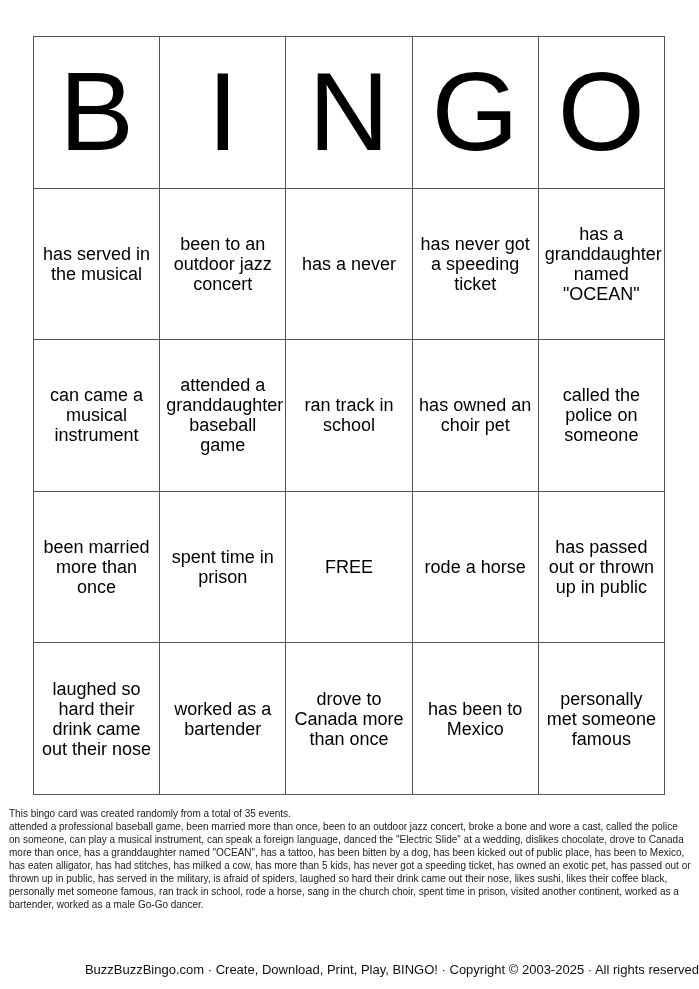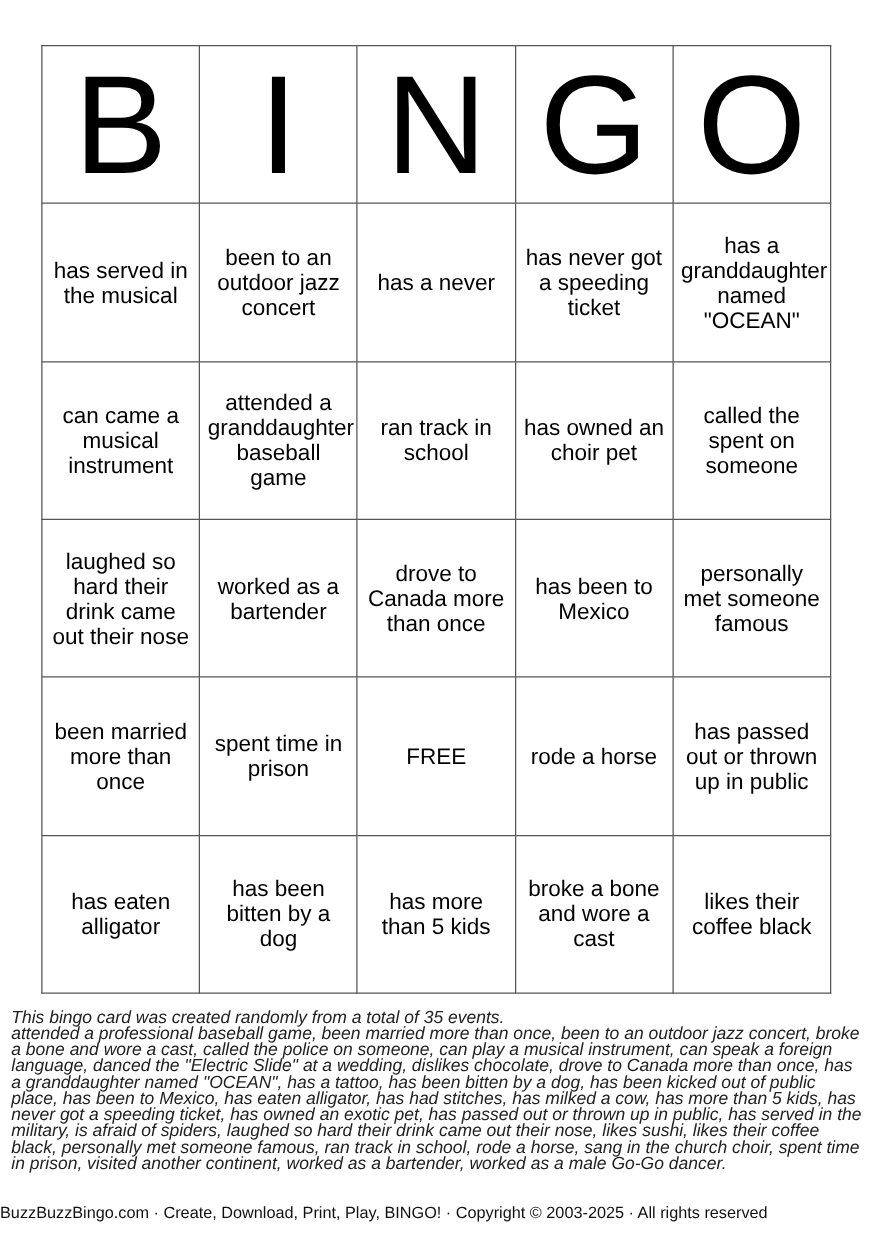--- a/index.html
+++ b/index.html
@@ -1,21 +1,21 @@
 <!DOCTYPE html>
 <html><head>
 <meta charset="utf-8">
 <style>
   html, body { margin:0; padding:0; background:#ffffff; }
   body { width:699px; height:989px; position:relative; overflow:hidden; font-family:"Liberation Sans", sans-serif; color:#000; }
   .card { position:absolute; left:33px; top:36px; width:632px; height:759px; border-collapse:collapse; table-layout:fixed; }
   .card td { border:1px solid #555; text-align:center; vertical-align:middle; padding:0 6px; width:126px; height:125px; font-size:18px; line-height:20px; }
   .card th { border:1px solid #555; text-align:center; vertical-align:middle; font-weight:normal; font-size:112px; line-height:112px; height:125px; padding:0; }
-  .info { position:absolute; left:9px; top:807px; width:682px; font-size:14px; line-height:13px; color:#222;font-style:italic; }
-  .footer { position:absolute; left:0; top:962px; width:699px; text-align:left; font-size:13px; color:#111; }
+  .info { position:absolute; left:9px; top:807px; width:682px; font-size:10px; line-height:13px; color:#222; }
+  .footer { position:absolute; left:0; top:962px; width:699px; text-align:right; font-size:13px; color:#111; }
 </style>
 </head>
 <body>
 
 <table class="card">
   <tbody>
       <tr>
     <th>B</th>
     <th>I</th>
     <th>N</th>
@@ -27,42 +27,35 @@
     <td>been to an outdoor jazz concert</td>
     <td>has a never</td>
     <td>has never got a speeding ticket</td>
     <td>has a granddaughter named "OCEAN"</td>
   </tr>
   <tr>
     <td>can came a musical instrument</td>
     <td>attended a granddaughter baseball game</td>
     <td>ran track in school</td>
     <td>has owned an choir pet</td>
-    <td>called the spent on someone</td>
-  </tr>
-  <tr>
-    <td>laughed so hard their drink came out their nose</td>
-    <td>worked as a bartender</td>
-    <td>drove to Canada more than once</td>
-    <td>has been to Mexico</td>
-    <td>personally met someone famous</td>
+    <td>called the police on someone</td>
   </tr>
   <tr>
     <td>been married more than once</td>
     <td>spent time in prison</td>
     <td>FREE</td>
     <td>rode a horse</td>
     <td>has passed out or thrown up in public</td>
   </tr>
   <tr>
-    <td>has eaten alligator</td>
-    <td>has been bitten by a dog</td>
-    <td>has more than 5 kids</td>
-    <td>broke a bone and wore a cast</td>
-    <td>likes their coffee black</td>
+    <td>laughed so hard their drink came out their nose</td>
+    <td>worked as a bartender</td>
+    <td>drove to Canada more than once</td>
+    <td>has been to Mexico</td>
+    <td>personally met someone famous</td>
   </tr>
 </tbody>
   </table>
 
 <div class="info">
   <div>This bingo card was created randomly from a total of 35 events.</div>
   <div>attended a professional baseball game, been married more than once, been to an outdoor jazz concert, broke a bone and wore a cast, called the police on someone, can play a musical instrument, can speak a foreign language, danced the "Electric Slide" at a wedding, dislikes chocolate, drove to Canada more than once, has a granddaughter named "OCEAN", has a tattoo, has been bitten by a dog, has been kicked out of public place, has been to Mexico, has eaten alligator, has had stitches, has milked a cow, has more than 5 kids, has never got a speeding ticket, has owned an exotic pet, has passed out or thrown up in public, has served in the military, is afraid of spiders, laughed so hard their drink came out their nose, likes sushi, likes their coffee black, personally met someone famous, ran track in school, rode a horse, sang in the church choir, spent time in prison, visited another continent, worked as a bartender, worked as a male Go-Go dancer.</div>
 </div>
 
 <div class="footer">BuzzBuzzBingo.com · Create, Download, Print, Play, BINGO! · Copyright © 2003-2025 · All rights reserved</div>

